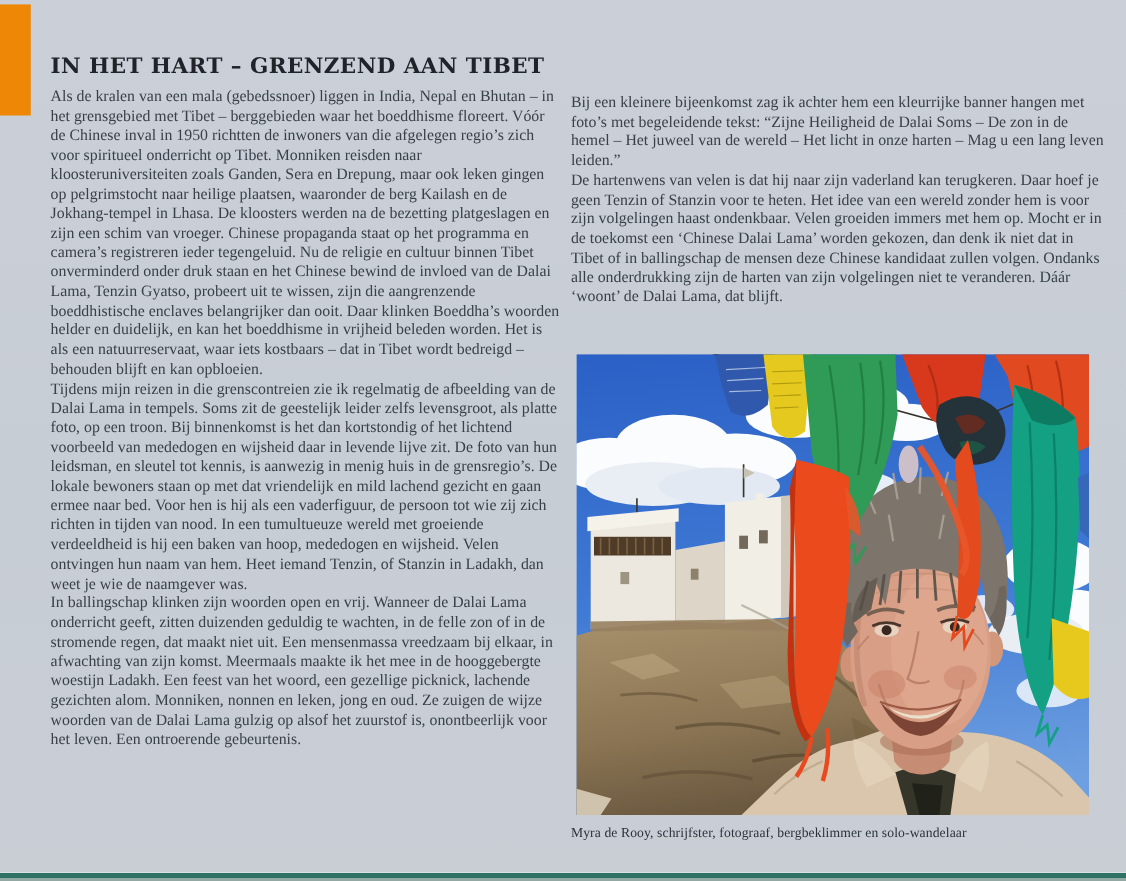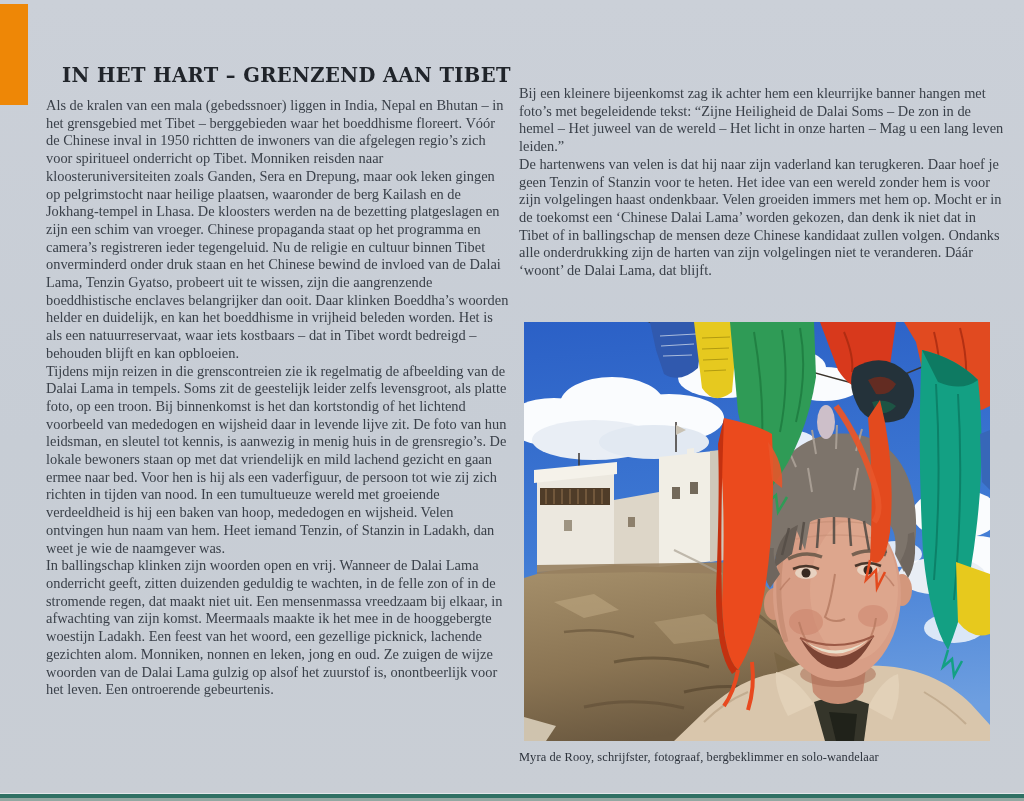--- a/index.html
+++ b/index.html
@@ -12,28 +12,28 @@
   }
   .accent-bar{
     position:absolute;left:0;top:4px;width:28px;height:101px;
     background:#ee8706;
   }
   .bottom-rule{
     position:absolute;left:0;right:0;bottom:0;height:8px;
     background:linear-gradient(180deg,#e3e8ea 0 1px,#2f7164 1px 5px,#93a8a2 5px 8px);
   }
   .title{
-    position:absolute;left:46px;top:48px;margin:16px;
+    position:absolute;left:46px;top:48px;margin:0;
     font-family:"DejaVu Serif",serif;
     font-size:19.5px;font-weight:700;letter-spacing:0.4px;
     color:#20242a;white-space:nowrap;
   }
   .col{position:absolute;color:#3a4049;font-size:14.4px;line-height:17.7px;}
   .col p{margin:0;}
-  .col-left{left:46px;top:97px;width:464px;}
+  .col-left{left:46px;top:80px;width:464px;}
   .col-right{left:519px;top:85px;width:489px;}
   figure.photo-fig{position:absolute;left:524px;top:322px;width:522px;margin:0;}
   figure.photo-fig svg{display:block;}
   figcaption{
     margin:9px 0 0 -5px;
     font-size:12.4px;color:#2c323b;letter-spacing:0.1px;line-height:15px;
   }
 </style>
 </head>
 <body>

